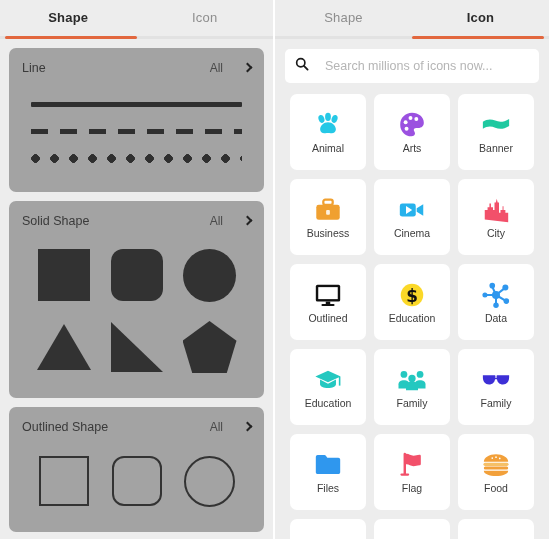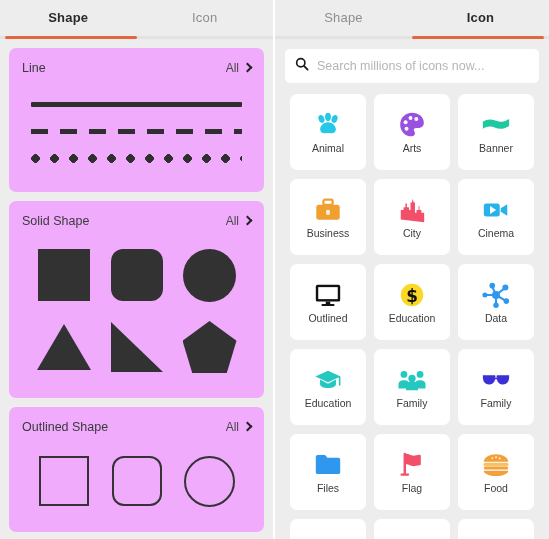--- a/index.html
+++ b/index.html
@@ -56,33 +56,33 @@
   .tabline .ind.pos-left  { left: 5px;  width: calc(50% - 5px); }
   .tabline .ind.pos-right { right: 5px; width: calc(50% - 5px); }
 
   
   .left-scroll {
     height: 500px;
     padding: 9px 9px 0 9px;
     overflow: hidden;
   }
   .card {
-    background: #f0abfc;
+    background: #a3a3a3;
     border-radius: 7px;
     margin-bottom: 9px;
     padding: 0 0 6px 0;
     text-align: center;
   }
   .card-head {
     display: flex; align-items: center; justify-content: space-between;
     padding: 13px 13px 4px 13px;
   }
   .card-title { font-size: 12.5px; color: #3a3a3a; }
   .card-all {
-    display: flex; align-items: center; gap: 5px;
+    display: flex; align-items: center; gap: 21px;
     font-size: 12px; color: #4a4a4a; cursor: pointer;
   }
   .chev {
     display: inline-block;
     width: 7px; height: 7px;
     border-top: 2px solid #222;
     border-right: 2px solid #222;
     transform: rotate(45deg);
     margin-bottom: 1px;
   }
@@ -140,21 +140,21 @@
   .cir-out { width: 51px; height: 51px; border: 2px solid #333; border-radius: 50%; }
 
   
   .search-wrap { padding: 10px 10px 0 10px; }
   .search-box {
     height: 34px;
     background: #ffffff;
     border-radius: 5px;
     display: flex; align-items: center;
     padding: 8px 10px;
-    gap: 8px;
+    gap: 16px;
   }
   .search-input {
     border: none; outline: none;
     font-family: "Liberation Sans", sans-serif;
     font-size: 12.5px;
     color: #333;
     background: transparent;
     flex: 1;
     height: 100%;
   }
@@ -349,34 +349,34 @@
               <rect x="11" y="5" width="10" height="5.5" rx="2" fill="none" stroke="#f0a030" stroke-width="2.4"></rect>
               <rect x="3.5" y="10.5" width="25" height="16" rx="2.6" fill="#f0a030"></rect>
               <rect x="14" y="16" width="4" height="5" rx="1" fill="#fff" opacity=".85"></rect>
             </svg>
           </div>
           <div class="cap">Business</div>
         </div>
         <div class="icon-card">
           <div class="glyph">
             <svg width="30" height="30" viewBox="0 0 32 32">
-              <path d="M4 26V16h3v-3h2v-4h1.6v4h2.2v3h1.6V8h1.4l1-4 1 4h1.4v11h1.6v-3h2.2v-4H24v4h2v3h3v10z" fill="#f2506a"></path>
-            </svg>
-          </div>
-          <div class="cap">City</div>
-        </div>
-        <div class="icon-card">
-          <div class="glyph">
-            <svg width="30" height="30" viewBox="0 0 32 32">
               <rect x="3" y="9" width="17" height="14" rx="2.6" fill="#27b2ec"></rect>
               <path d="M21 14.2l7-4.4v12.4l-7-4.4z" fill="#27b2ec"></path>
               <path d="M9.6 11.8l6.6 4.2-6.6 4.2z" fill="#fff"></path>
             </svg>
           </div>
           <div class="cap">Cinema</div>
+        </div>
+        <div class="icon-card">
+          <div class="glyph">
+            <svg width="30" height="30" viewBox="0 0 32 32">
+              <path d="M4 26V16h3v-3h2v-4h1.6v4h2.2v3h1.6V8h1.4l1-4 1 4h1.4v11h1.6v-3h2.2v-4H24v4h2v3h3v10z" fill="#f2506a"></path>
+            </svg>
+          </div>
+          <div class="cap">City</div>
         </div>
         <div class="icon-card">
           <div class="glyph">
             <svg width="30" height="30" viewBox="0 0 32 32">
               <rect x="3" y="5" width="26" height="18" rx="1.8" fill="#111111"></rect>
               <rect x="5.6" y="7.6" width="20.8" height="12.8" fill="#fff"></rect>
               <rect x="13.6" y="23" width="4.8" height="3" fill="#111111"></rect>
               <rect x="9" y="25.6" width="14" height="2.2" rx="1.1" fill="#111111"></rect>
             </svg>
           </div>

